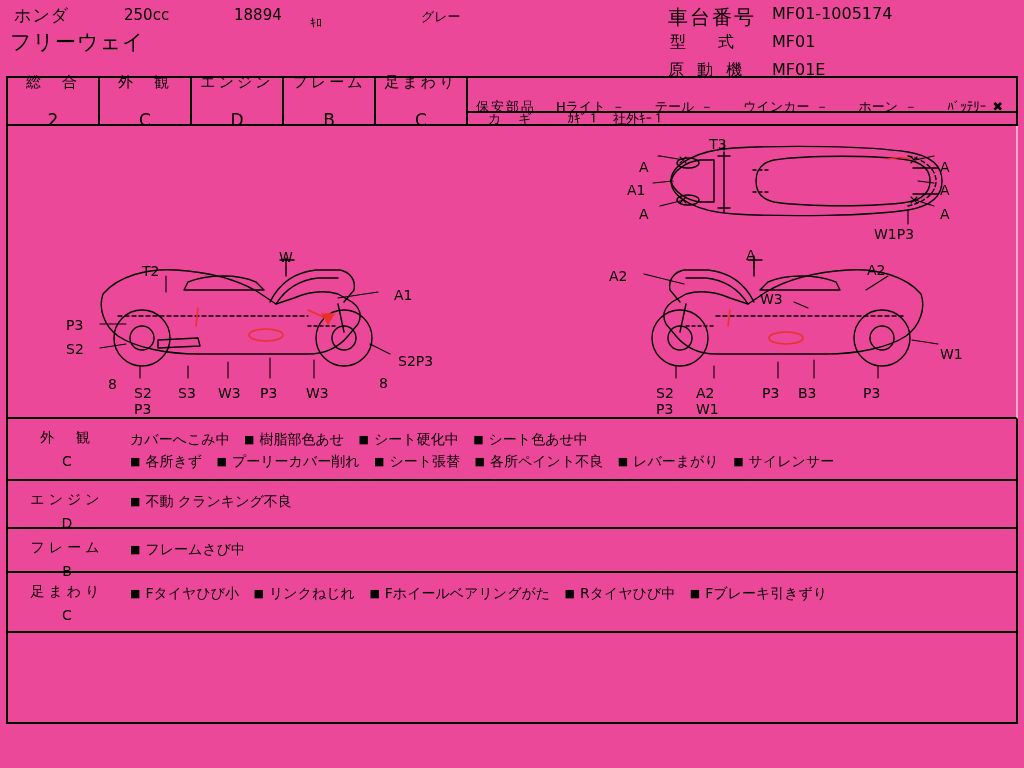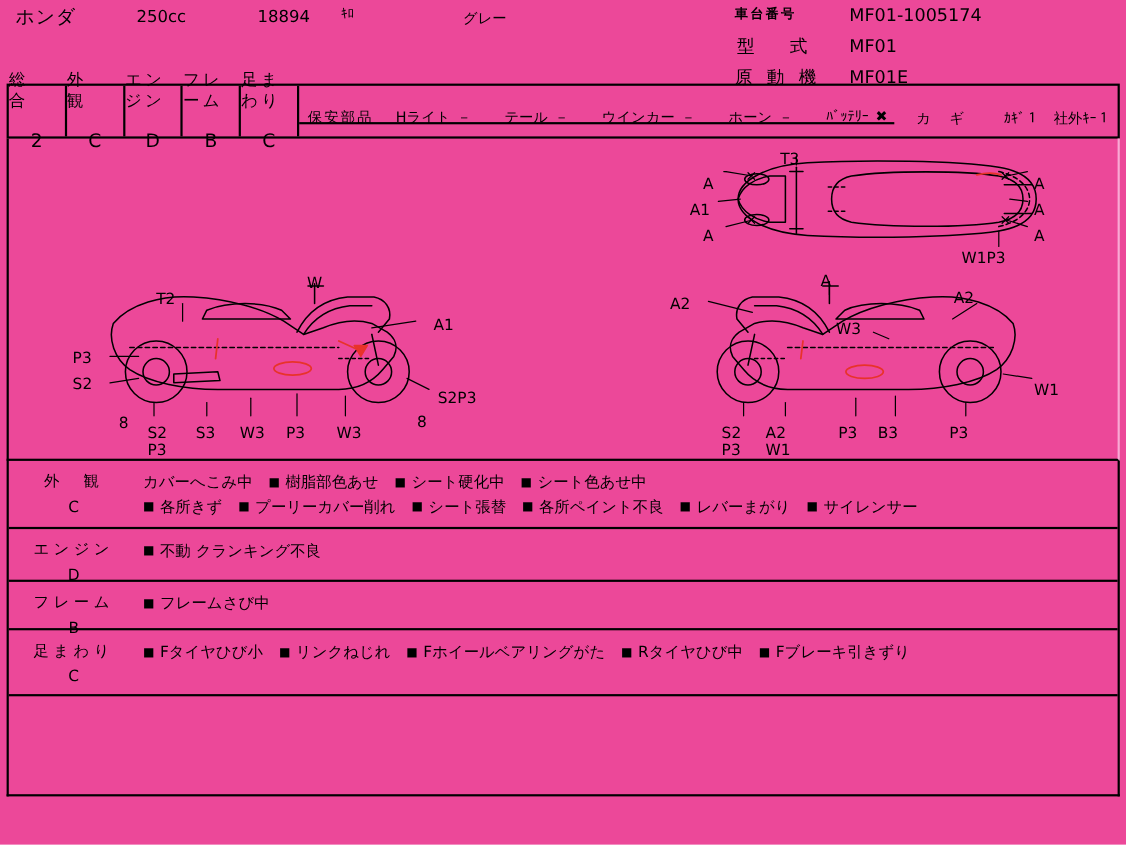--- a/index.html
+++ b/index.html
@@ -29,33 +29,33 @@
   }
   .hdr .cc {
     position: absolute; left: 118px; top: 6px;
     font-size: 15px;
   }
   .hdr .km {
     position: absolute; left: 228px; top: 6px;
     font-size: 15px;
   }
   .hdr .kmunit {
-    position: absolute; left: 304px; top: 5px;
+    position: absolute; left: 304px; top: 16px;
     font-size: 12px;
   }
   .hdr .color {
     position: absolute; left: 415px; top: 8px;
     font-size: 13px;
   }
   .hdr .model {
     position: absolute; left: 4px; top: 28px;
     font-size: 21px; letter-spacing: 1px;
   }
   .hdr .lbl-frameno {
-    position: absolute; left: 662px; top: 4px; font-size: 12px; letter-spacing: 2px; font-weight: bold;
+    position: absolute; left: 662px; top: 4px; font-size: 20px; letter-spacing: 2px;
   }
   .hdr .val-frameno {
     position: absolute; left: 766px; top: 4px; font-size: 16px;
   }
   .hdr .lbl-type {
     position: absolute; left: 664px; top: 32px; font-size: 16px; letter-spacing: 8px;
   }
   .hdr .val-type {
     position: absolute; left: 766px; top: 32px; font-size: 16px;
   }
@@ -79,21 +79,21 @@
     height: 100%;
   }
   .gcell .gh { font-size: 15px; letter-spacing: 3px; margin-bottom: 18px; }
   .gcell .gv { font-size: 17px; }
   .g0 { width: 92px; }
   .g1 { width: 92px; }
   .g2 { width: 92px; }
   .g3 { width: 92px; }
   .g4 { width: 92px; border-right: 2px solid #000; }
   .gsec {
-    flex: 1; display: flex; flex-direction: row; border-right: none; margin-top: 24px;
+    flex: 1; display: flex; flex-direction: column; border-right: none; margin-top: 24px;
   }
   .gsec .line1 {
     height: 50%; border-bottom: 2px solid #000;
     display: flex; align-items: center; padding-left: 8px;
     font-size: 13px; white-space: nowrap;
   }
   .gsec .line2 {
     height: 50%;
     display: flex; align-items: center; padding-left: 20px;
     font-size: 13px; white-space: nowrap;
@@ -144,20 +144,21 @@
 <body>
 
 <div id="sheet">
 
   <div class="hdr">
     <div class="maker">ホンダ</div>
     <div class="cc">250cc</div>
     <div class="km">18894</div>
     <div class="kmunit">ｷﾛ</div>
     <div class="color">グレー</div>
+    <div class="model">フリーウェイ</div>
     <div class="lbl-frameno">車台番号</div>
     <div class="val-frameno">MF01-1005174</div>
     <div class="lbl-type">型　式</div>
     <div class="val-type">MF01</div>
     <div class="lbl-engine">原 動 機</div>
     <div class="val-engine">MF01E</div>
   </div>
 
   <div class="grades">
     <div class="gcell g0">

